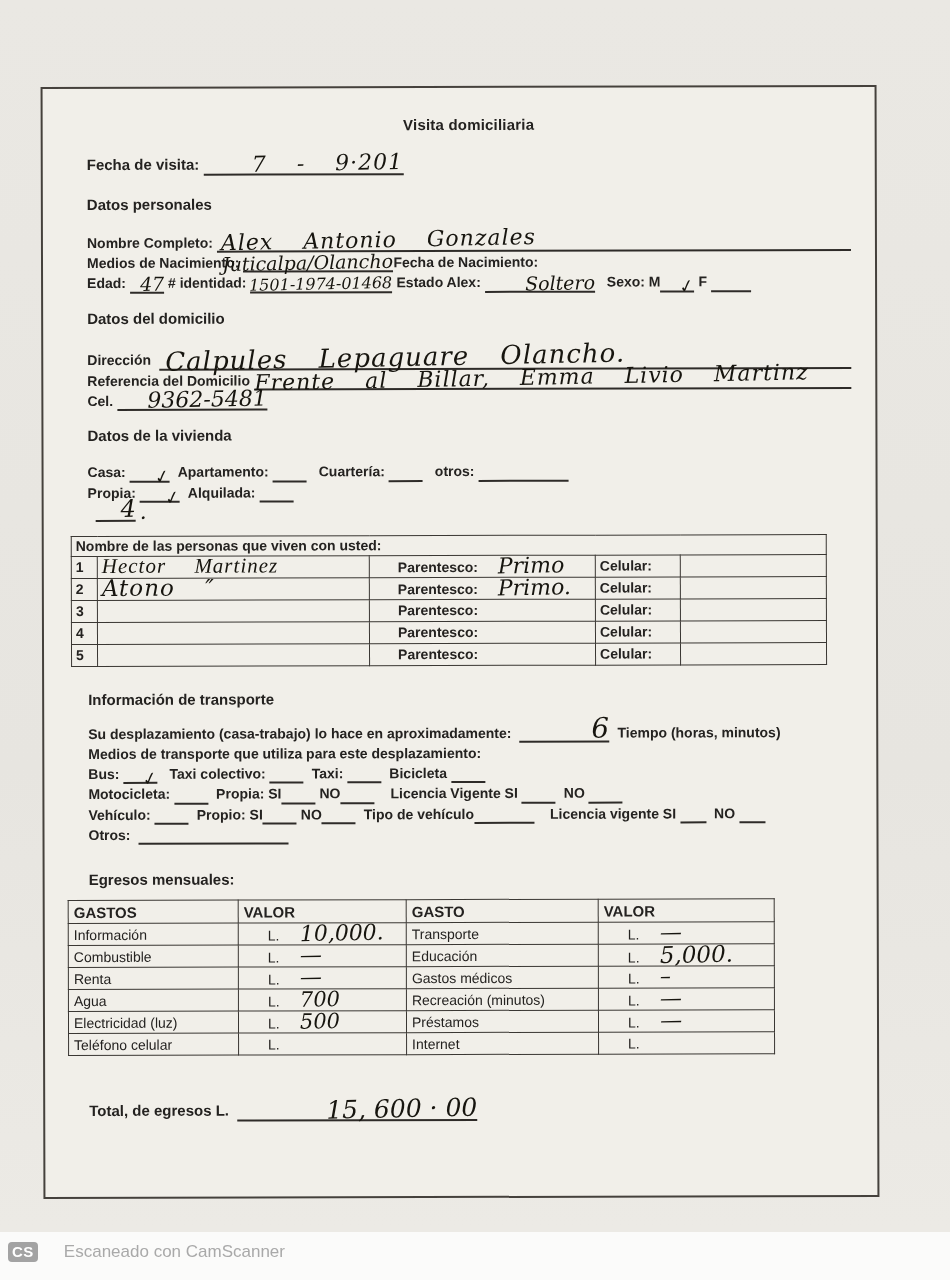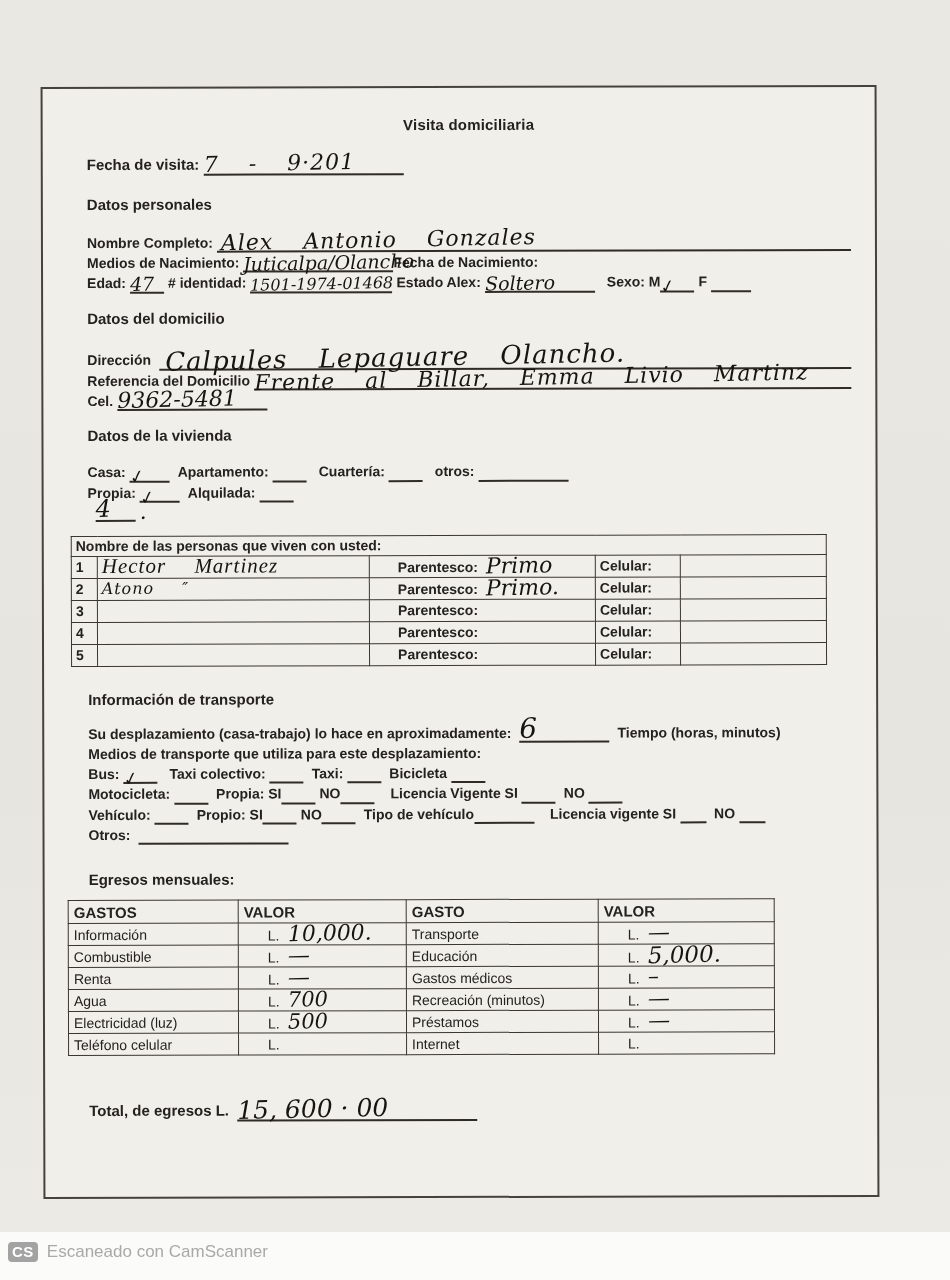--- a/index.html
+++ b/index.html
@@ -12,39 +12,39 @@
   .bottom-strip{position:absolute;left:0;top:1232px;width:950px;height:48px;background:#fbfbfa;}
   .paper{
     position:absolute;left:42px;top:86px;width:836px;height:1112px;
     border:2px solid #45413c;background:#f1efe9;box-sizing:border-box;
     padding:0 24px 0 44px;transform:rotate(-0.15deg);
   }
   .title{margin:28px 0 0 0;text-align:center;font-size:15px;font-weight:bold;letter-spacing:.2px;}
   h2{font-size:15px;font-weight:bold;margin:0;}
   .row{display:flex;align-items:flex-end;white-space:nowrap;font-size:14px;font-weight:bold;line-height:1.45;}
   .lbl{font-weight:bold;}
-  .uline{display:inline-flex;justify-content:flex-start;align-items:flex-end;border-bottom:2px solid #2e2b28;overflow:visible;height:15px;box-sizing:border-box;}
+  .uline{display:inline-flex;justify-content:flex-end;align-items:flex-end;border-bottom:2px solid #2e2b28;overflow:visible;height:15px;box-sizing:border-box;}
   .grow{flex:1;}
   .hw{font-family:"DejaVu Serif",serif;font-style:italic;color:#17150f;font-weight:normal;line-height:.85;transform:rotate(-1deg);}
   .hw-sm{font-size:16px;}
   .hw-md{font-size:19px;}
   .hw-lg{font-size:22px;}
   .check{display:inline-block;font-family:"DejaVu Sans",sans-serif;font-size:18px;font-weight:bold;transform:rotate(-12deg);margin-bottom:-4px;}
   .ml4{margin-left:4px;}.ml8{margin-left:8px;}.ml12{margin-left:12px;}.ml16{margin-left:16px;}
   .w34{width:34px;}.w40{width:40px;}.w60{width:60px;}.w90{width:90px;}
   .w110{width:110px;}.w150{width:150px;}.w200{width:200px;}.w240{width:240px;}
   table{border-collapse:collapse;table-layout:fixed;}
   .ptable{width:755px;margin:14px 0 0 -17px;}
   .ptable th,.ptable td{border:1.5px solid #3a3733;padding:0 4px;height:21px;font-size:14px;text-align:left;overflow:visible;}
   .ptable th{height:19px;font-weight:bold;}
   .etable{width:706px;margin:12px 0 0 -21px;}
   .etable th,.etable td{border:1.5px solid #3a3733;padding:0 5px;height:21px;font-size:14px;text-align:left;overflow:visible;}
   .etable th{font-weight:bold;font-size:15px;height:22px;}
-  .cellflex{display:flex;align-items:flex-end;gap:8px;padding-left:24px;}
-  .footer{position:absolute;left:8px;top:1242px;display:flex;align-items:center;gap:9px;}
+  .cellflex{display:flex;align-items:flex-end;gap:20px;padding-left:24px;}
+  .footer{position:absolute;left:8px;top:1242px;display:flex;align-items:center;gap:26px;}
   .cs-badge{display:inline-block;background:#a3a3a3;color:#fff;font-weight:bold;font-size:15px;
     padding:2px 4px 3px 4px;border-radius:4px;line-height:1;letter-spacing:.5px;}
   .cs-text{color:#a9a9a9;font-size:17px;}
   .spread{word-spacing:22px;letter-spacing:1px;}
 </style>
 </head>
 <body>
 
 <div class="scan">
   <div class="paper">
@@ -169,21 +169,21 @@
               <span class="cellflex">
                 <span class="lbl">Parentesco:</span>
                 <span class="hw hw-lg">Primo</span>
               </span>
             </td>
         <td class="lbl">Celular:</td>
         <td><span class="hw hw-md"></span></td>
       </tr>
       <tr>
         <td class="lbl">2</td>
-        <td><span class="hw spread" style="font-size:16px;">Atono  ″</span></td>
+        <td><span class="hw spread" style="font-size:23px;">Atono  ″</span></td>
         <td>
               <span class="cellflex">
                 <span class="lbl">Parentesco:</span>
                 <span class="hw hw-lg">Primo.</span>
               </span>
             </td>
         <td class="lbl">Celular:</td>
         <td><span class="hw hw-md"></span></td>
       </tr>
       <tr>

